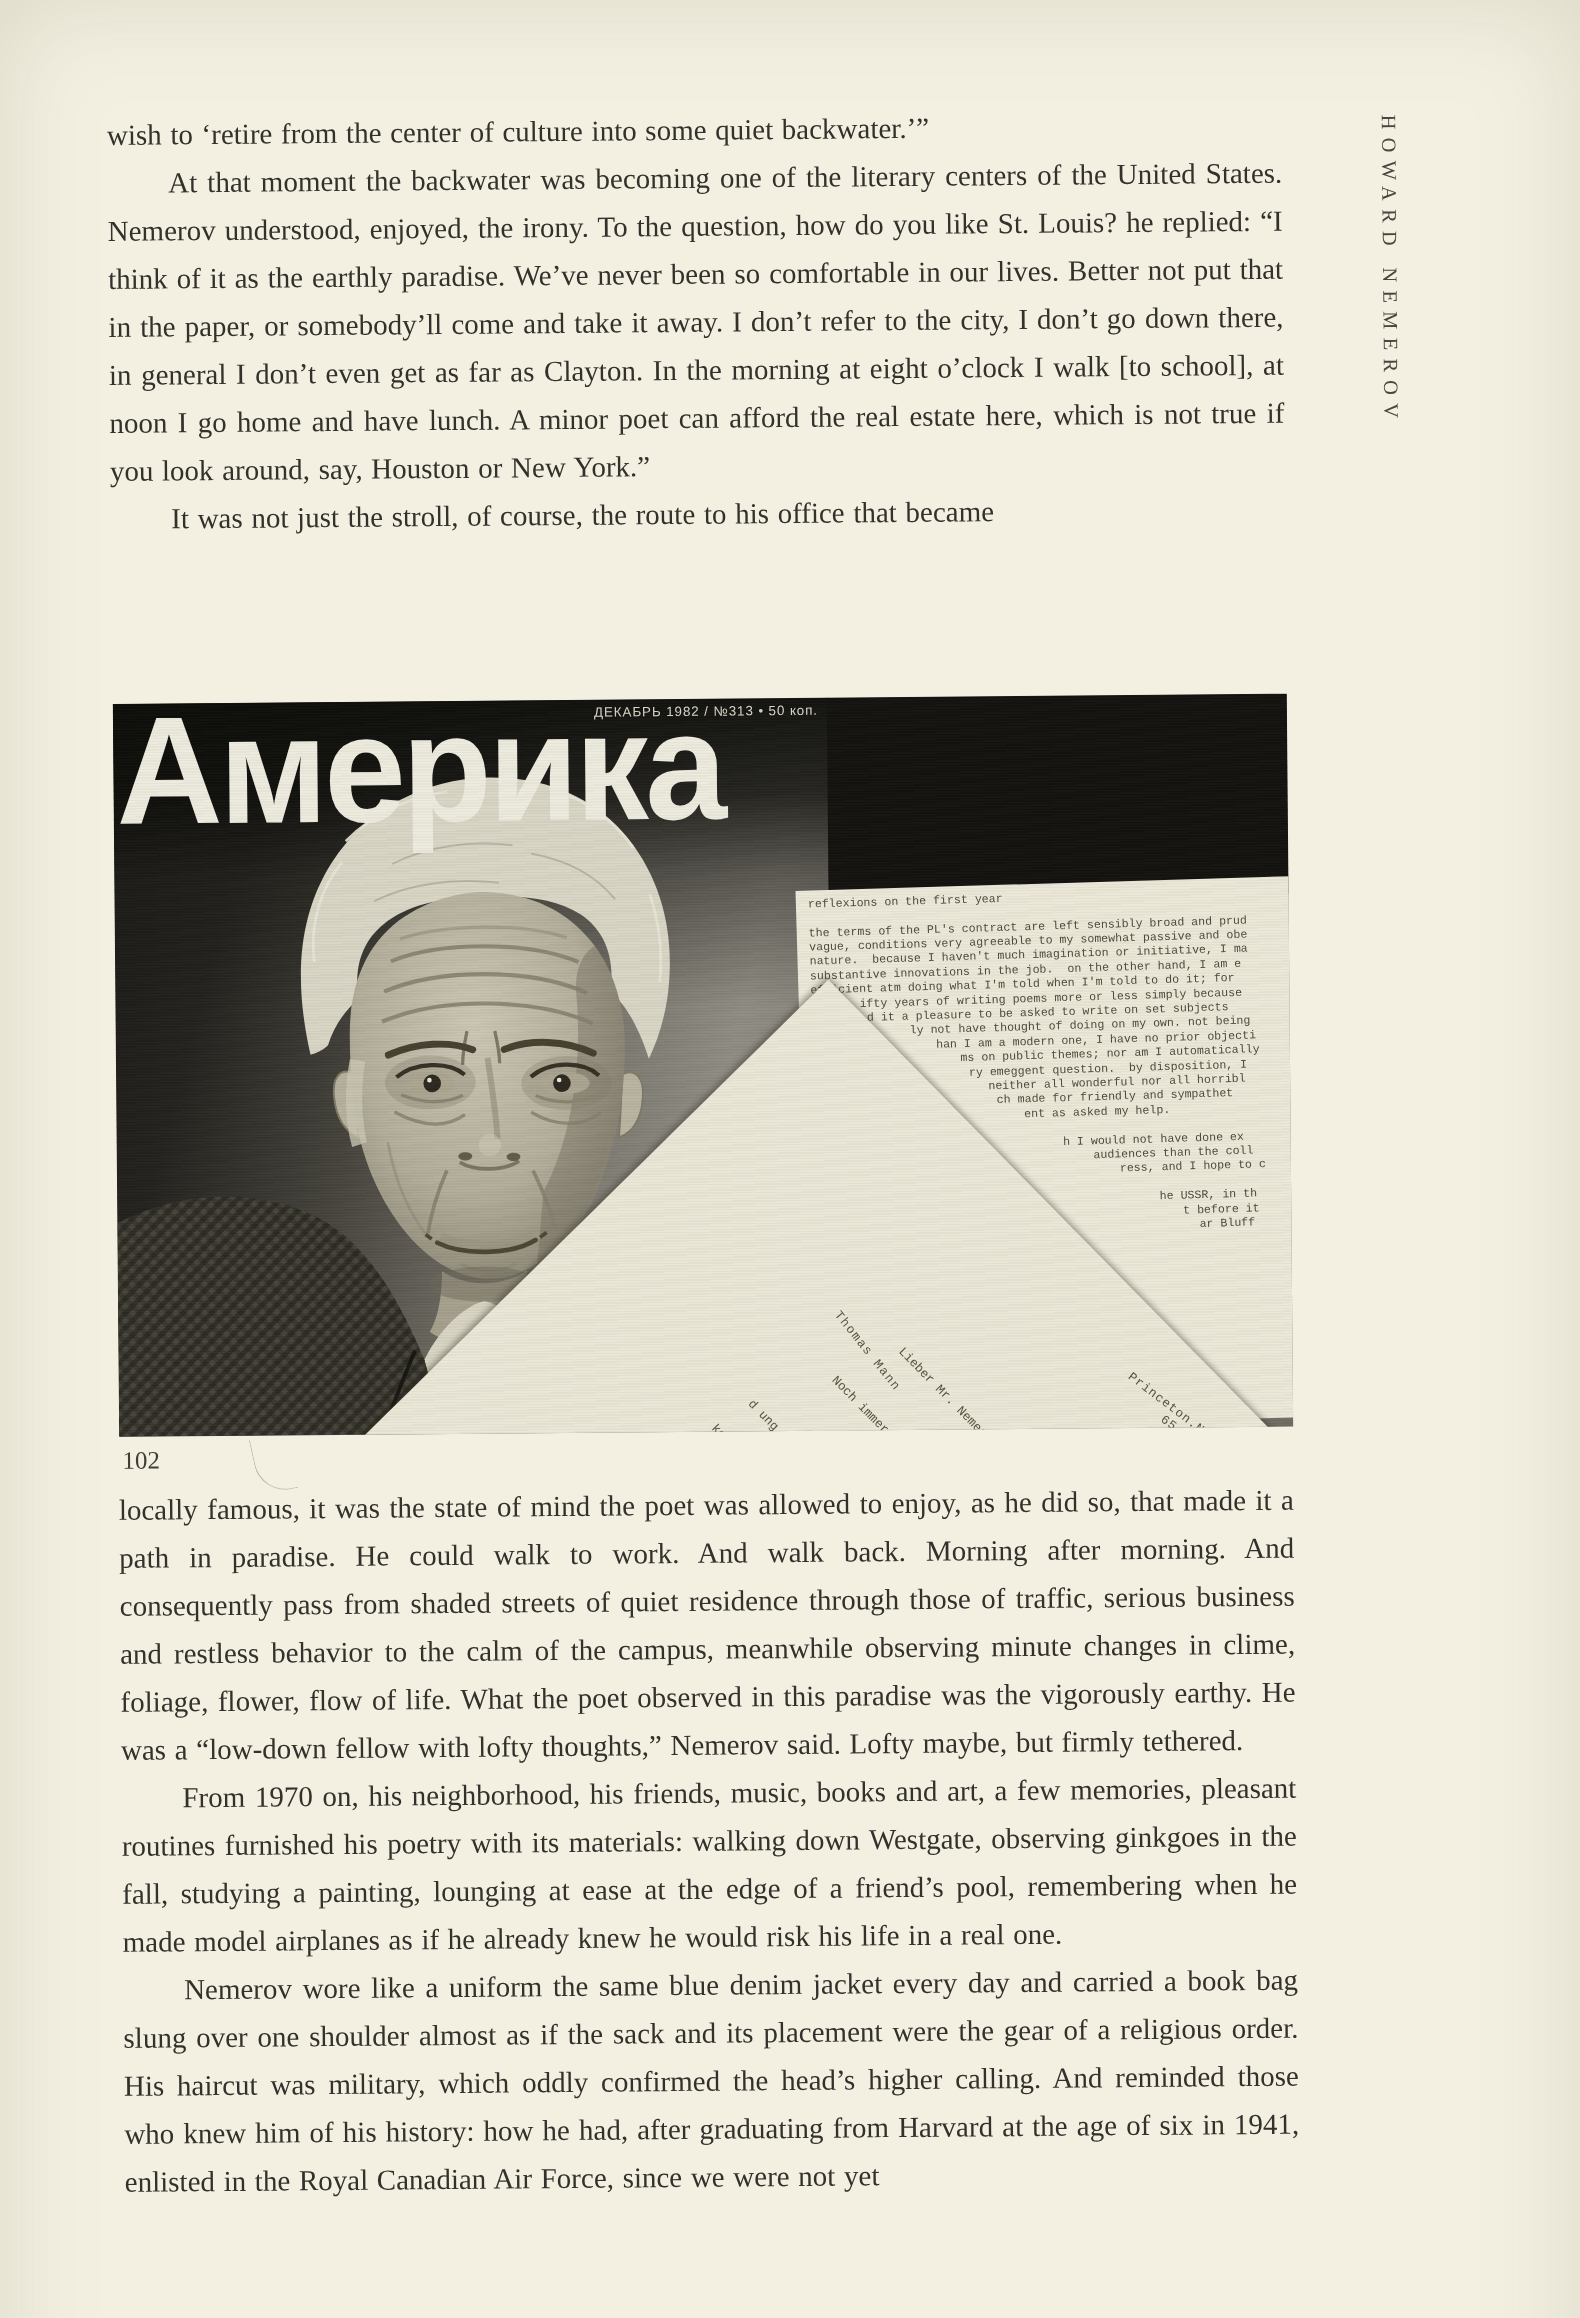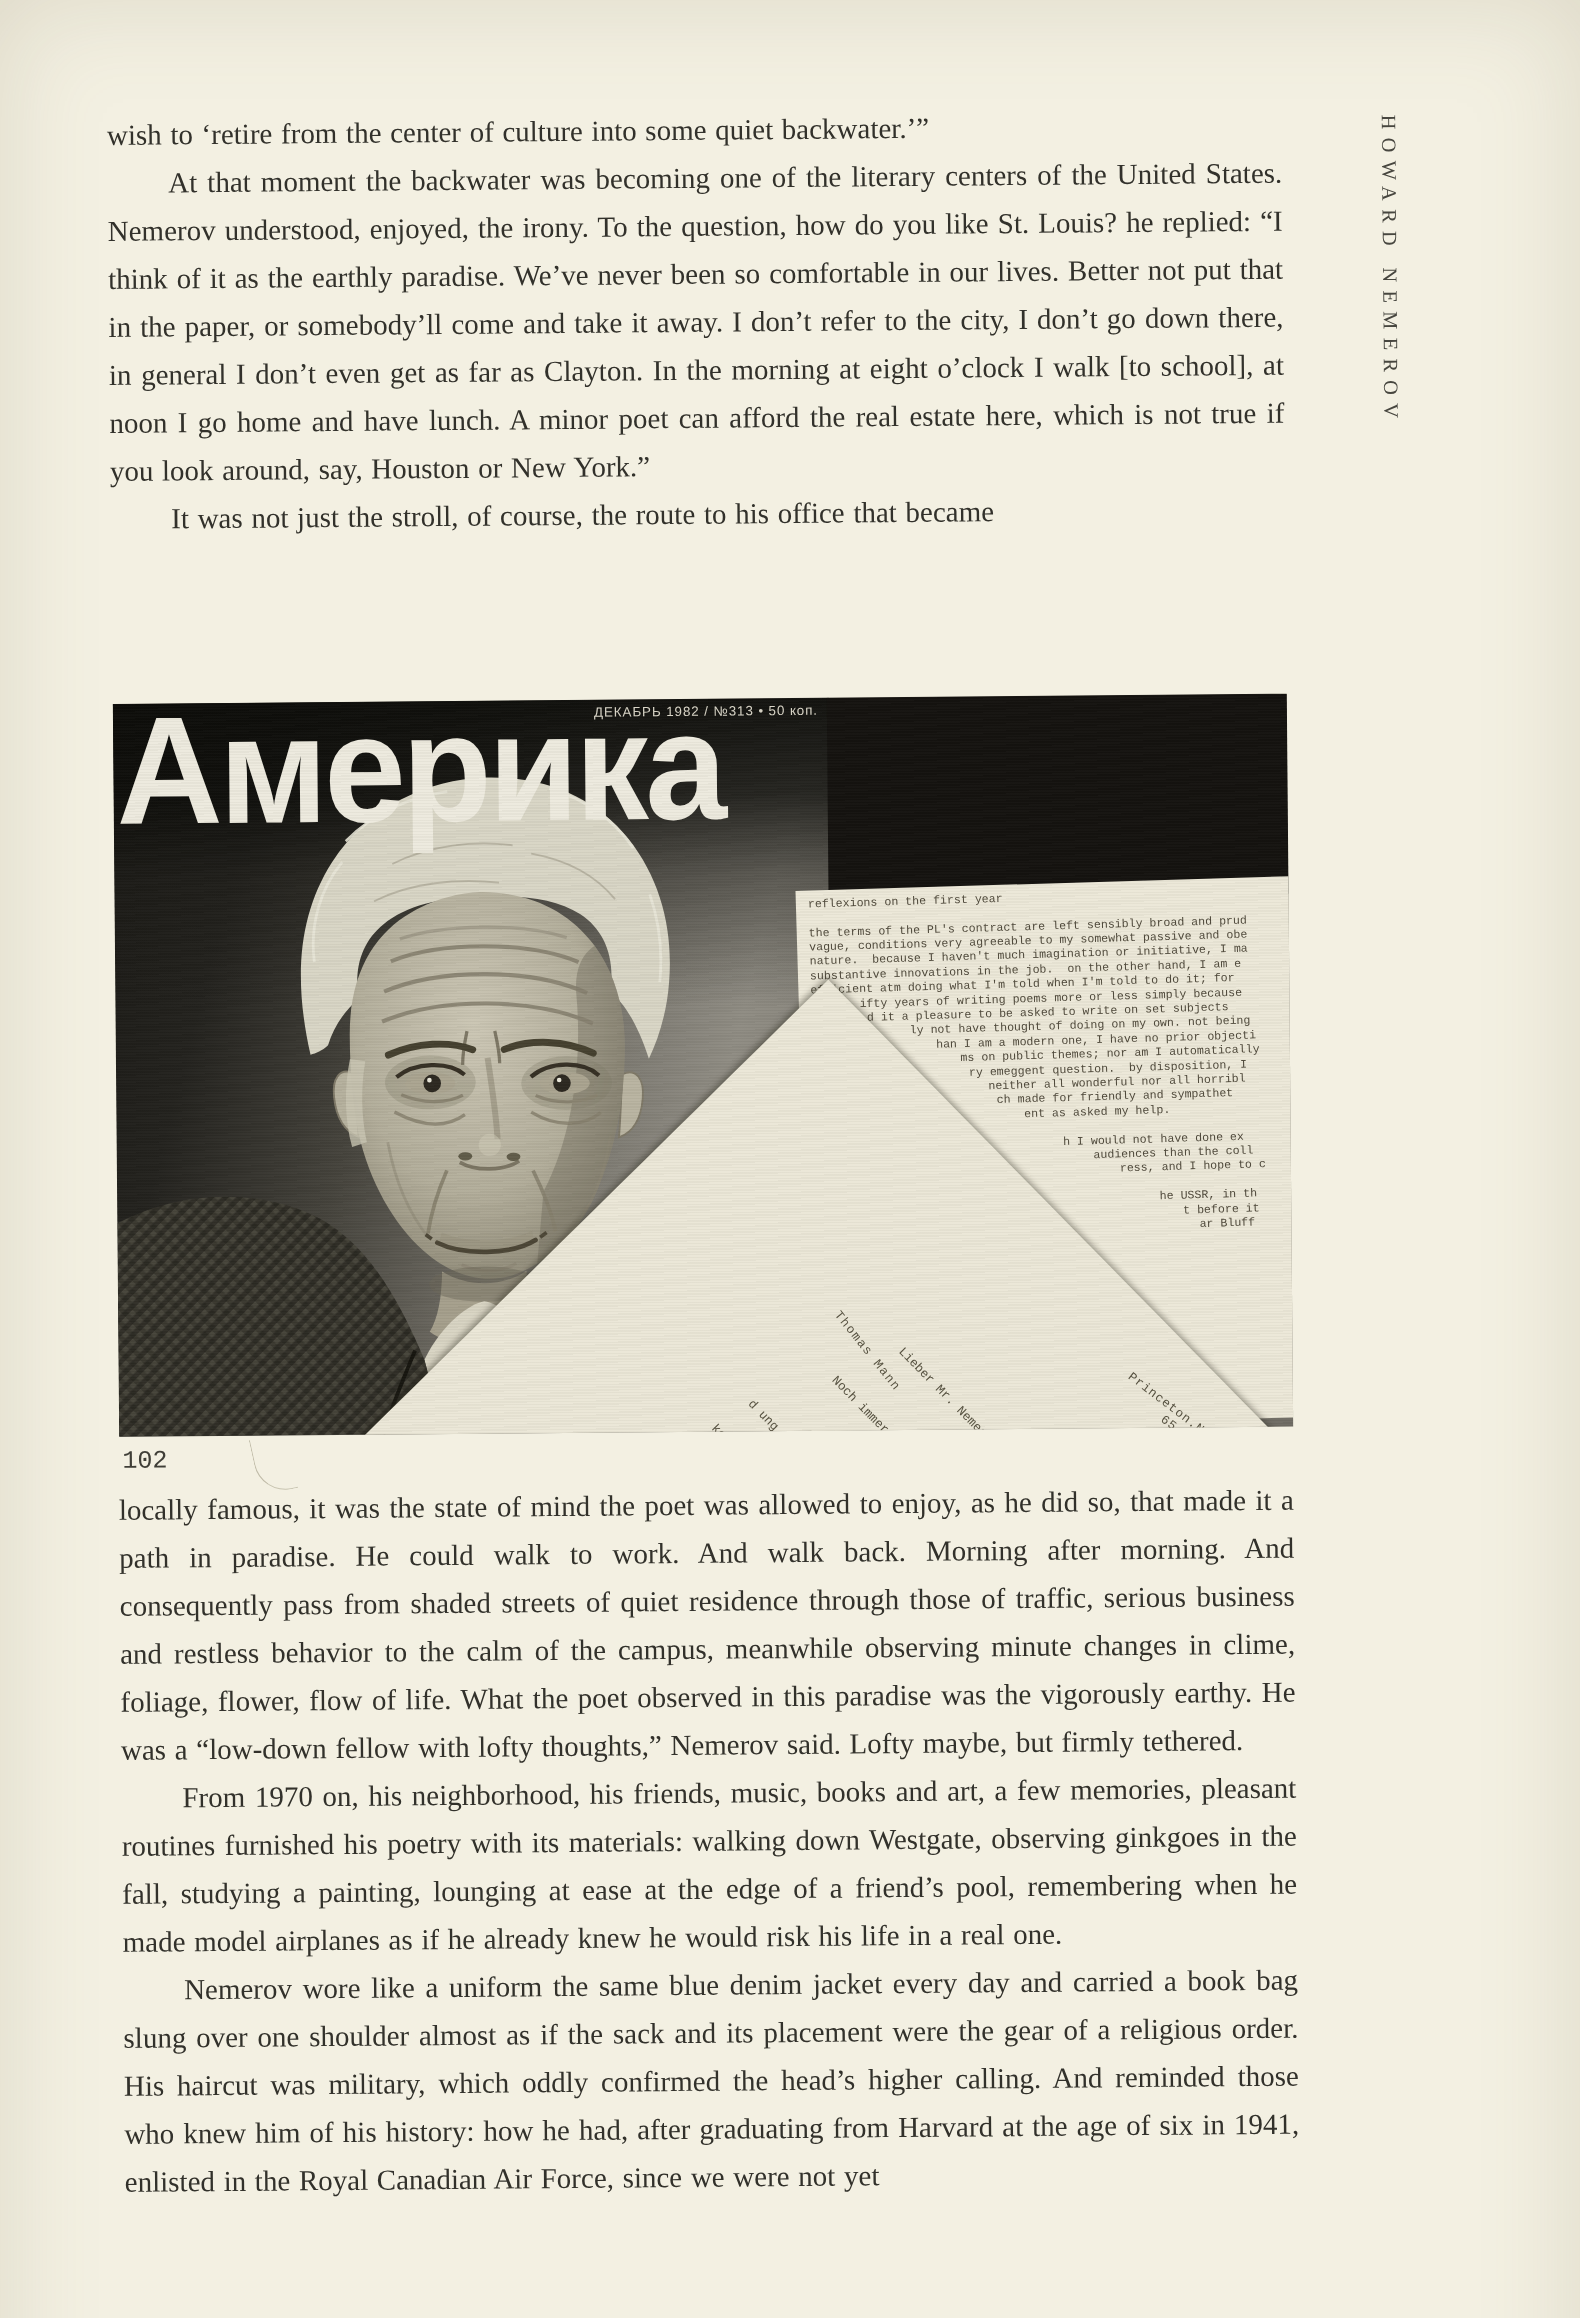--- a/index.html
+++ b/index.html
@@ -55,21 +55,21 @@
   .lt-g0{left:787px;top:648px;transform:rotate(46deg);}
   .lt-g1{left:720px;top:676px;transform:rotate(46deg);}
   .lt-g2{left:636px;top:699px;transform:rotate(46deg);}
   .lt-g3{left:599px;top:723px;transform:rotate(46deg);}
   .lt-addr1{left:1015px;top:675px;transform:rotate(38deg);letter-spacing:0.9px;}
   .lt-addr2{left:1047px;top:718px;transform:rotate(38deg);letter-spacing:0.9px;}
 
   .grain{position:absolute;inset:0;z-index:7;pointer-events:none;
     background:repeating-linear-gradient(0deg, rgba(25,24,18,.035) 0 1.4px, rgba(255,255,250,.02) 1.4px 2.8px);}
 
-  .fig-number{position:absolute;left:121px;top:1441px;font-size:25px;color:#3f3e37;font-family:Liberation Mono, monospace;}
+  .fig-number{position:absolute;left:121px;top:1441px;font-size:25px;color:#3f3e37;}
   .pen-mark{position:absolute;left:253px;top:1431px;width:37px;height:56px;
     border-left:1.4px solid rgba(150,145,120,.55);border-bottom:1.4px solid rgba(150,145,120,.45);
     border-radius:0 0 0 32px;transform:rotate(-12deg);}
 </style>
 </head>
 <body>
 
 <div class="sheet">
 
   <div class="margin-label">HOWARD NEMEROV</div>

